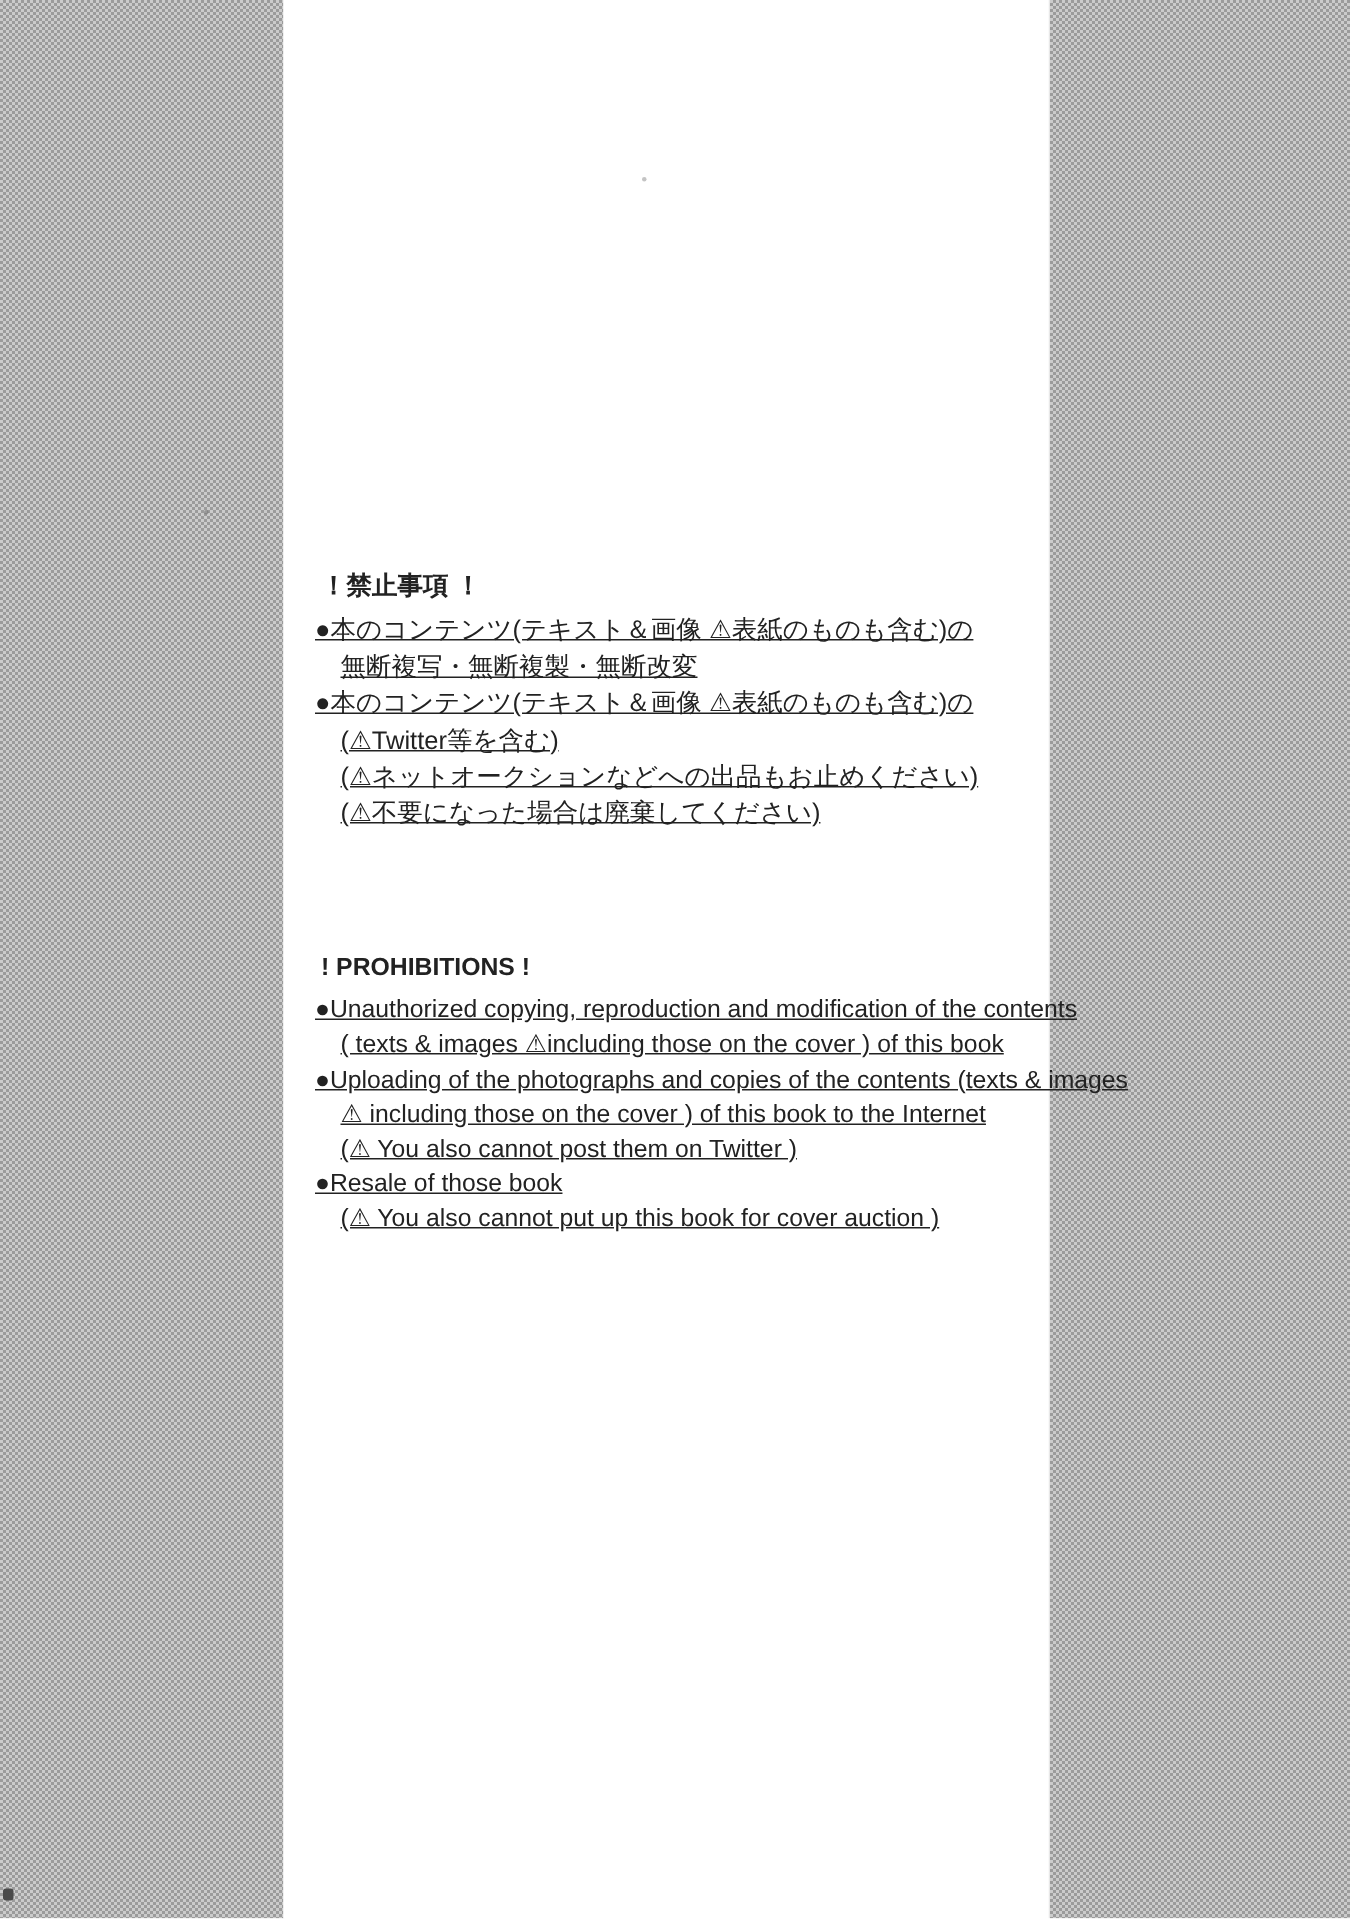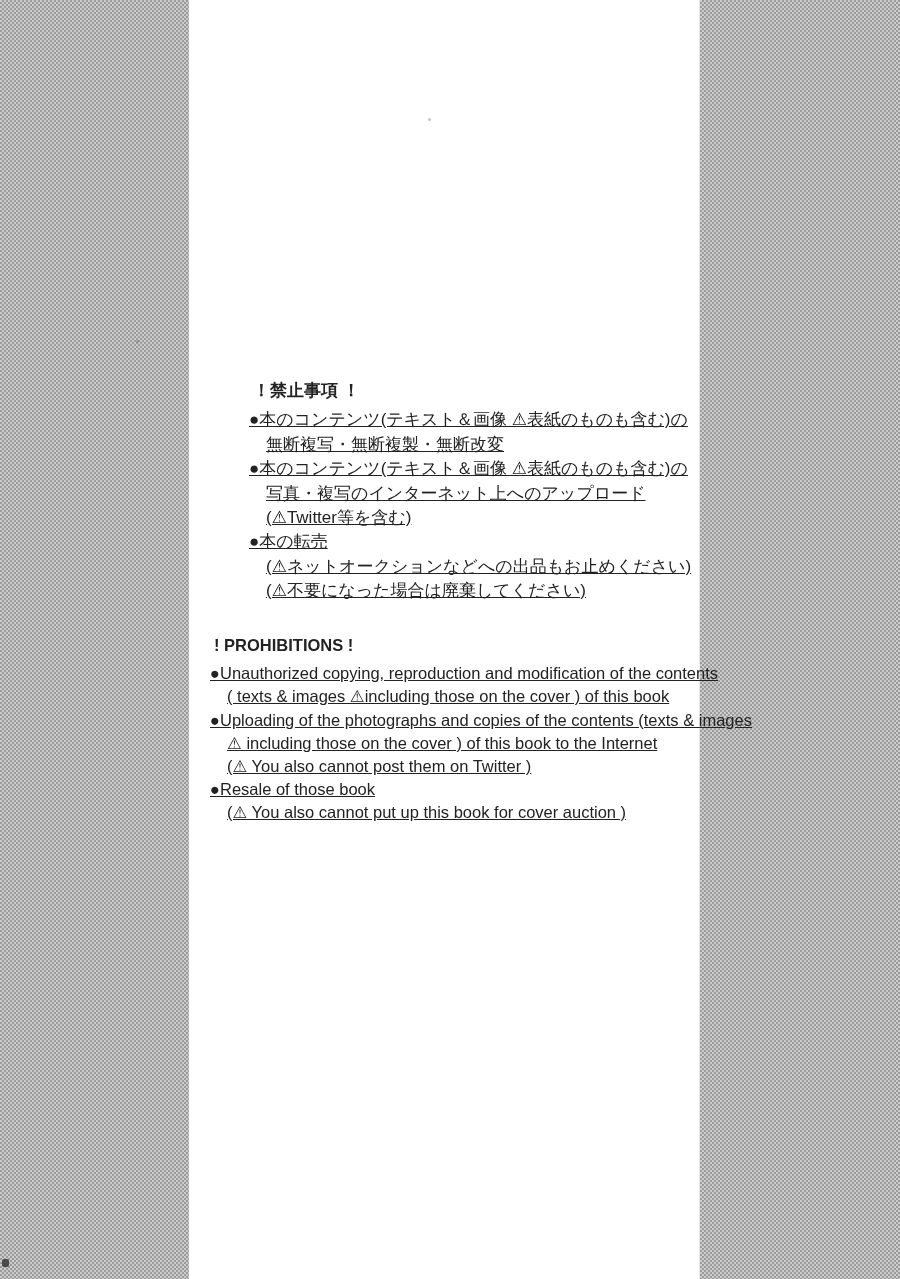--- a/index.html
+++ b/index.html
@@ -33,21 +33,21 @@
     height: 1279px;
     background: #ffffff;
   }
 
   .text-block {
     position: absolute;
     left: 0;
     width: 510px;
     color: #222222;
   }
-  .jp-block { top: 379px; font-size: 17px; line-height: 24.4px; padding-left: 39px; }
+  .jp-block { top: 379px; font-size: 17px; line-height: 24.4px; }
   .en-block { top: 634px; font-size: 16.5px; line-height: 23.2px; }
 
   .heading {
     font-weight: bold;
     margin-left: 25px;
     margin-bottom: 5px;
     white-space: nowrap;
   }
   .line { white-space: nowrap; text-decoration: underline; }
   .line.b { margin-left: 21px; }  
@@ -73,23 +73,21 @@
 
   <div class="page">
 
     <div class="speck speck-1"></div>
 
     <div class="text-block jp-block">
       <div class="heading">！禁止事項 ！</div>
       <div class="line b">●本のコンテンツ(テキスト＆画像 ⚠表紙のものも含む)の</div>
       <div class="line i">無断複写・無断複製・無断改変</div>
       <div class="line b">●本のコンテンツ(テキスト＆画像 ⚠表紙のものも含む)の</div>
-      <div class="line i">写真・複写のインターネット上へのアップロード</div>
       <div class="line i">(⚠Twitter等を含む)</div>
-      <div class="line b">●本の転売</div>
       <div class="line i">(⚠ネットオークションなどへの出品もお止めください)</div>
       <div class="line i">(⚠不要になった場合は廃棄してください)</div>
     </div>
 
     <div class="text-block en-block">
       <div class="heading">! PROHIBITIONS !</div>
       <div class="line b">●Unauthorized copying, reproduction and modification of the contents</div>
       <div class="line i">( texts &amp; images ⚠including those on the cover ) of this book</div>
       <div class="line b">●Uploading of the photographs and copies of the contents (texts &amp; images</div>
       <div class="line i">⚠ including those on the cover ) of this book to the Internet</div>

